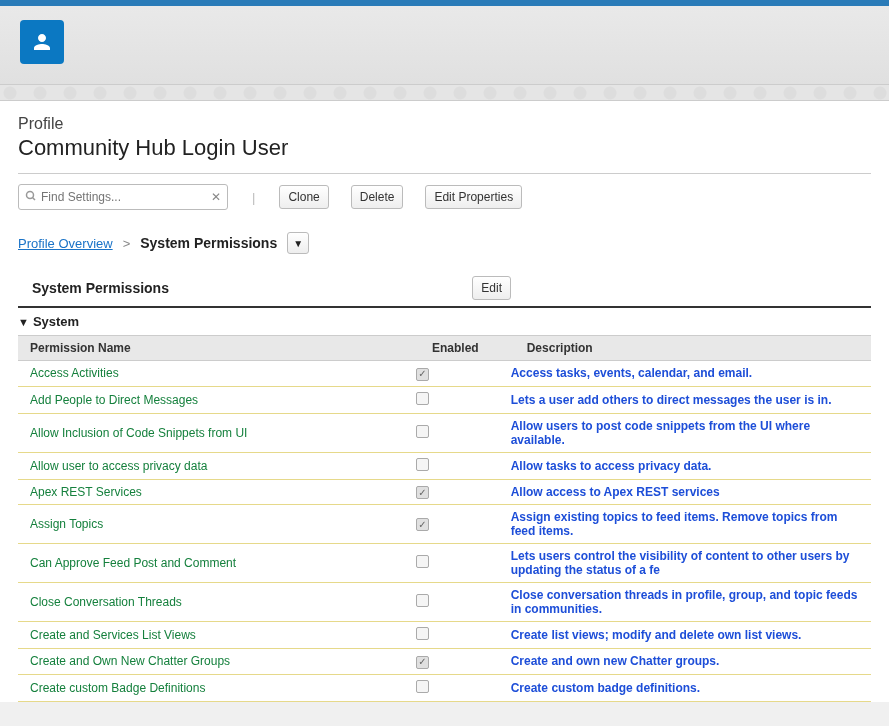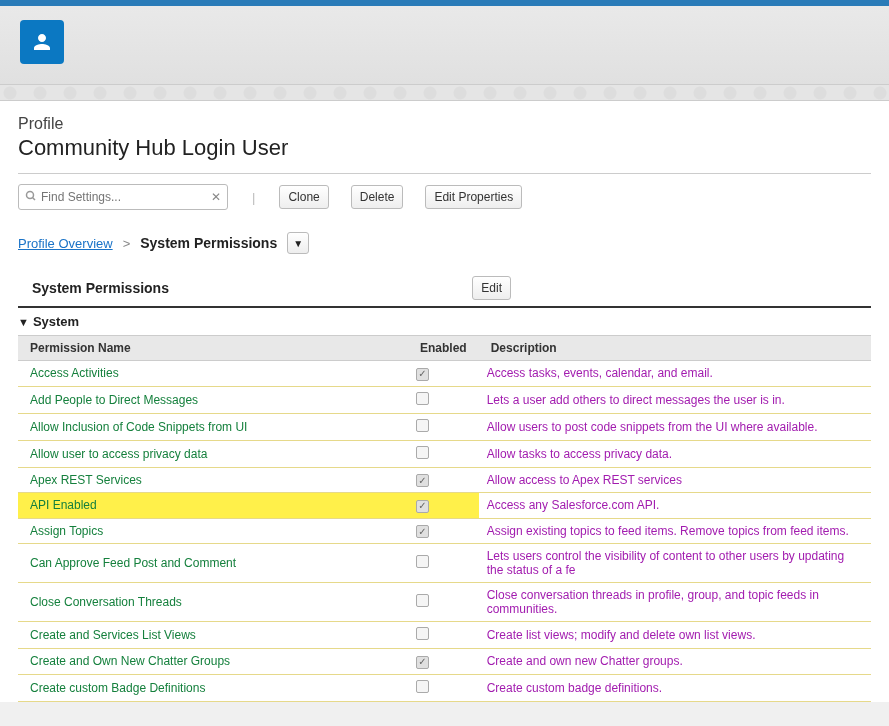--- a/index.html
+++ b/index.html
@@ -169,32 +169,32 @@
     width: 100%;
     border-collapse: collapse;
     font-size: 12px;
   }
   table.perm th {
     background: #e8e8e8;
     border-top: 1px solid #ccc;
     border-bottom: 1px solid #ccc;
     text-align: left;
     font-weight: bold;
-    padding: 5px 12px;
+    padding: 5px 24px;
     color: #333;
   }
   table.perm td {
     border-bottom: 1px solid #e6d98a;
     padding: 5px 8px;
     color: #15803d;
     vertical-align: middle;
   }
   table.perm th.col-name, table.perm td.col-name { width: 390px; padding-left: 12px; }
   table.perm th.col-enabled, table.perm td.col-enabled { width: 55px; text-align: left; }
-  table.perm td.col-desc { color: #a21caf; }
+  table.perm td.col-desc { color: #1d4ed8; font-weight: bold; }
   tr.highlight td.col-name { background: #fff04a; }
   tr.highlight td.col-enabled { background: #fff04a; }
   .cb {
     width: 13px;
     height: 13px;
     border: 1px solid #aaa;
     border-radius: 2px;
     display: inline-flex;
     align-items: center;
     justify-content: center;
@@ -291,25 +291,20 @@
         <tr>
           <td class="col-name">Allow user to access privacy data</td>
           <td class="col-enabled"><span class="cb"></span></td>
           <td class="col-desc">Allow tasks to access privacy data.</td>
         </tr>
         <tr>
           <td class="col-name">Apex REST Services</td>
           <td class="col-enabled"><span class="cb checked"></span></td>
           <td class="col-desc">Allow access to Apex REST services</td>
         </tr>
-        <tr class="highlight">
-          <td class="col-name">API Enabled</td>
-          <td class="col-enabled"><span class="cb checked"></span></td>
-          <td class="col-desc">Access any Salesforce.com API.</td>
-        </tr>
         <tr>
           <td class="col-name">Assign Topics</td>
           <td class="col-enabled"><span class="cb checked"></span></td>
           <td class="col-desc">Assign existing topics to feed items. Remove topics from feed items.</td>
         </tr>
         <tr>
           <td class="col-name">Can Approve Feed Post and Comment</td>
           <td class="col-enabled"><span class="cb"></span></td>
           <td class="col-desc">Lets users control the visibility of content to other users by updating the status of a fe</td>
         </tr>

